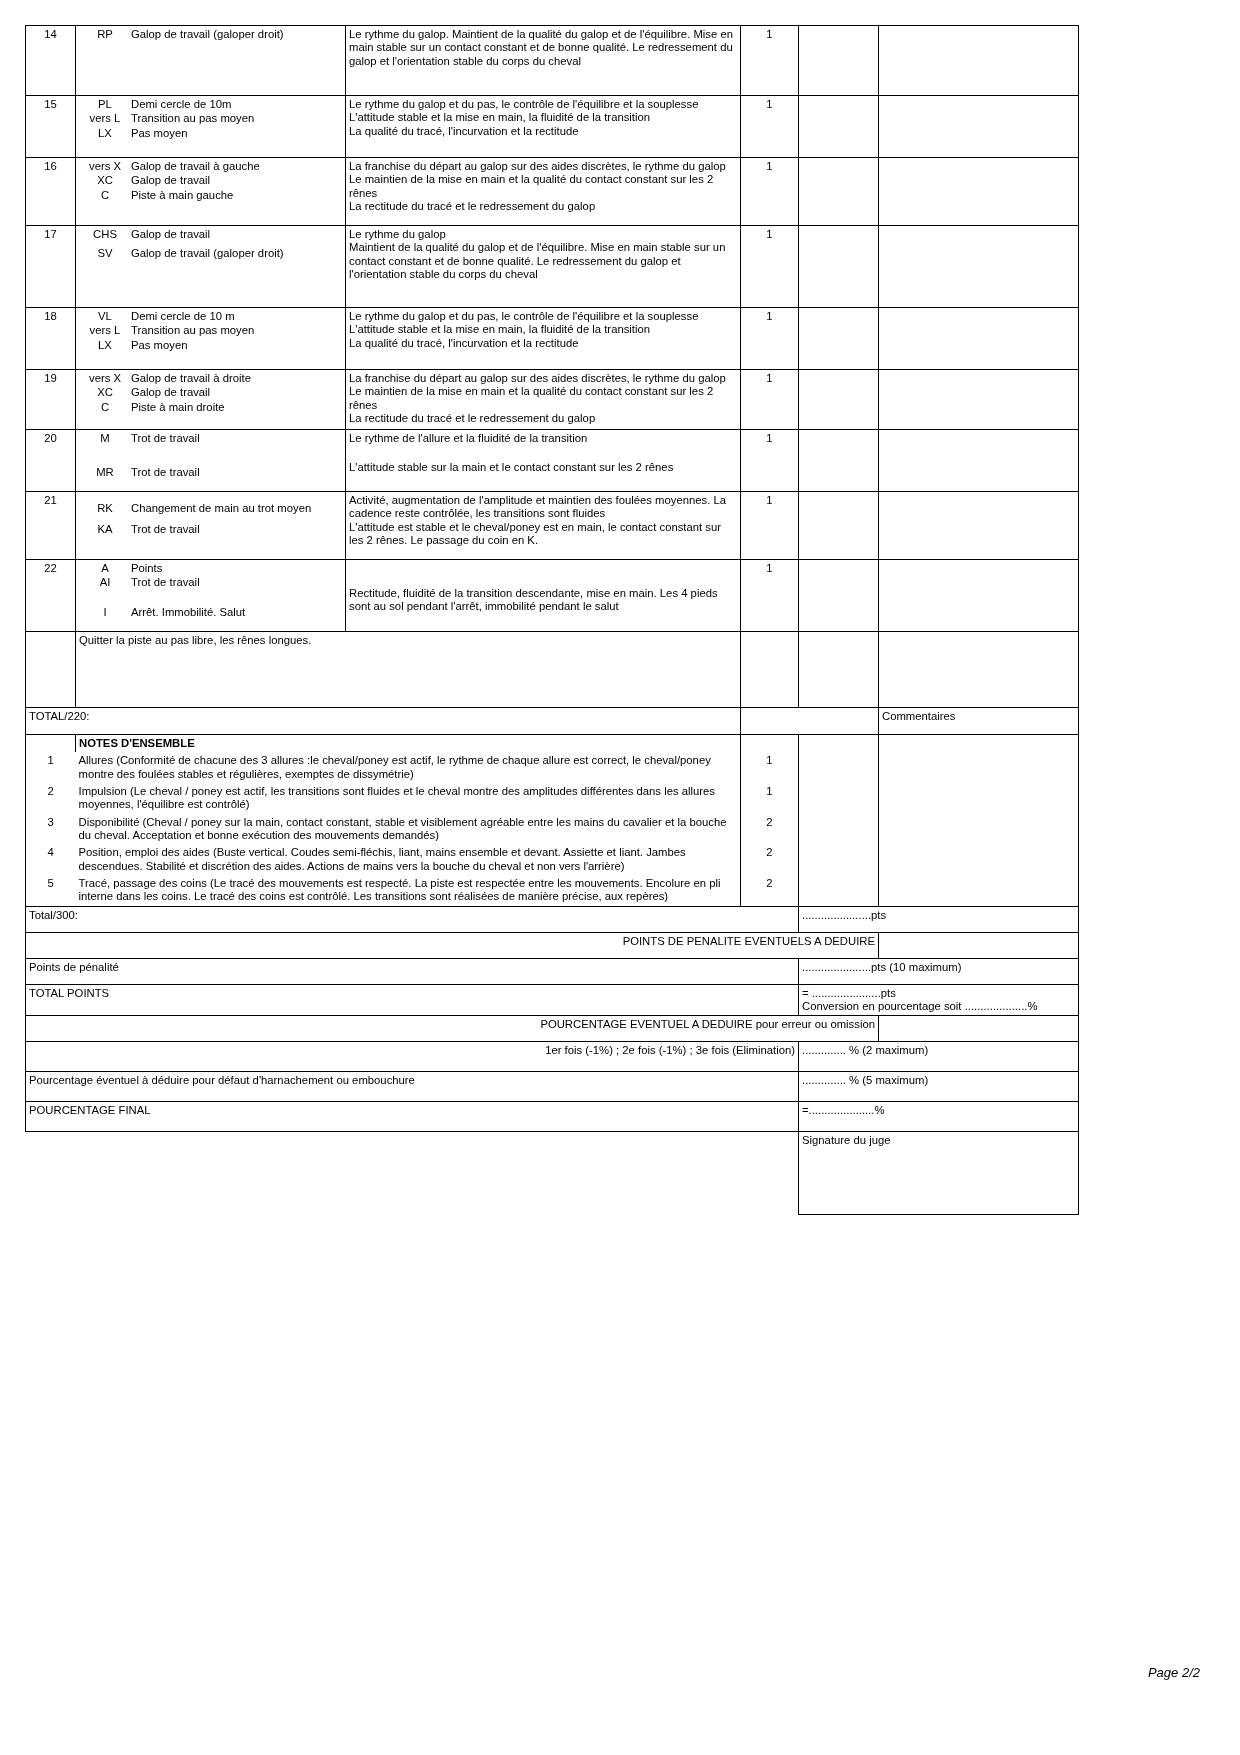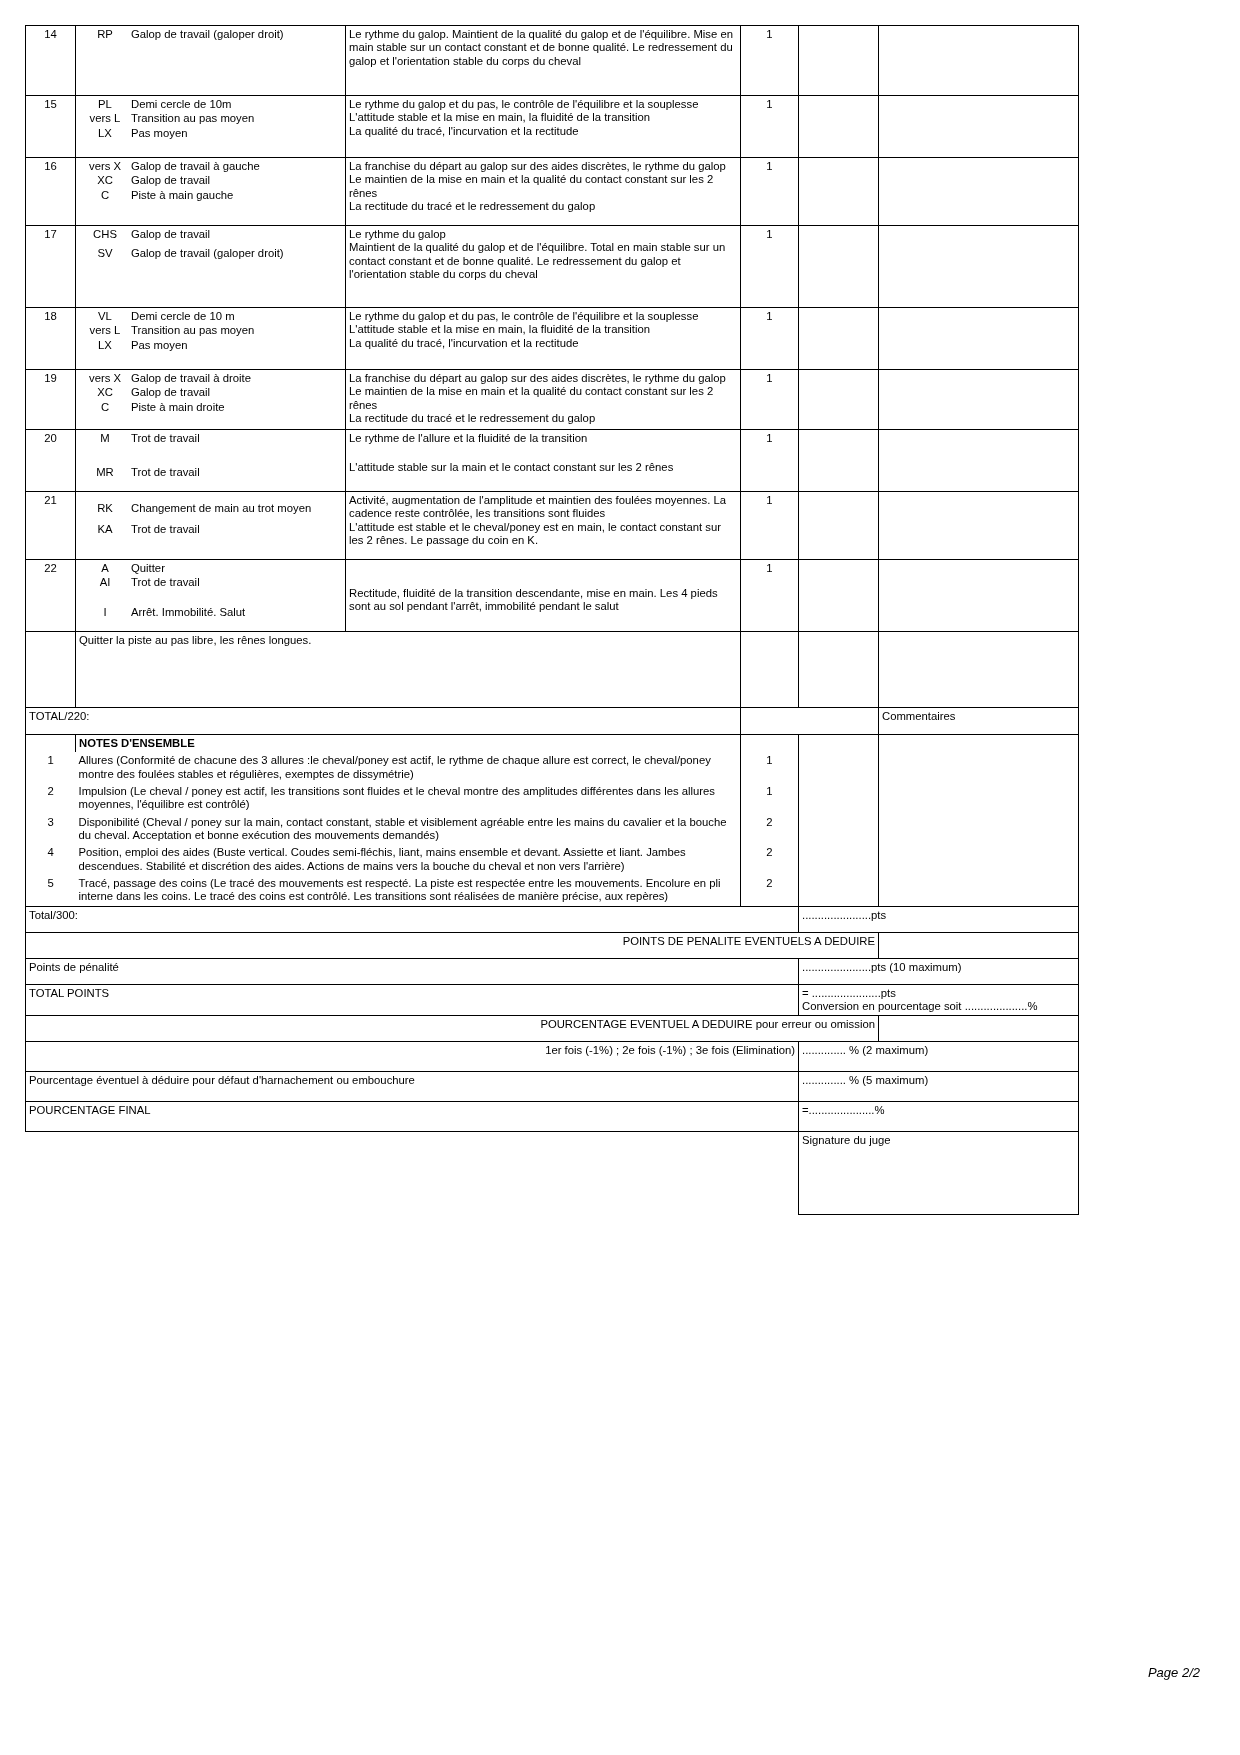--- a/index.html
+++ b/index.html
@@ -242,21 +242,21 @@
               <div class="lt">CHS</div>
               <div class="tx">Galop de travail</div>
             </div>
           <div class="mv pad-top">
               <div class="lt">SV</div>
               <div class="tx">Galop de travail (galoper droit)</div>
             </div>
         </td>
         <td class="crit">
           <p>Le rythme du galop</p>
-          <p>Maintient de la qualité du galop et de l'équilibre. Total en main stable sur un contact constant et de bonne qualité. Le redressement du galop et l'orientation stable du corps du cheval</p>
+          <p>Maintient de la qualité du galop et de l'équilibre. Mise en main stable sur un contact constant et de bonne qualité. Le redressement du galop et l'orientation stable du corps du cheval</p>
         </td>
         <td class="note">1</td>
         <td class="note"></td>
         <td class="obs"></td>
       </tr>
 
       <tr class="r18">
         <td class="num">18</td>
         <td colspan="2">
           <div class="mv">
@@ -348,21 +348,21 @@
         <td class="note">1</td>
         <td class="note"></td>
         <td class="obs"></td>
       </tr>
 
       <tr class="r22">
         <td class="num">22</td>
         <td colspan="2">
           <div class="mv">
               <div class="lt">A</div>
-              <div class="tx">Quitter</div>
+              <div class="tx">Points</div>
             </div>
           <div class="mv">
               <div class="lt">AI</div>
               <div class="tx">Trot de travail</div>
             </div>
           <div class="mv" style="margin-top:16px">
               <div class="lt">I</div>
               <div class="tx">Arrêt. Immobilité. Salut</div>
             </div>
         </td>

